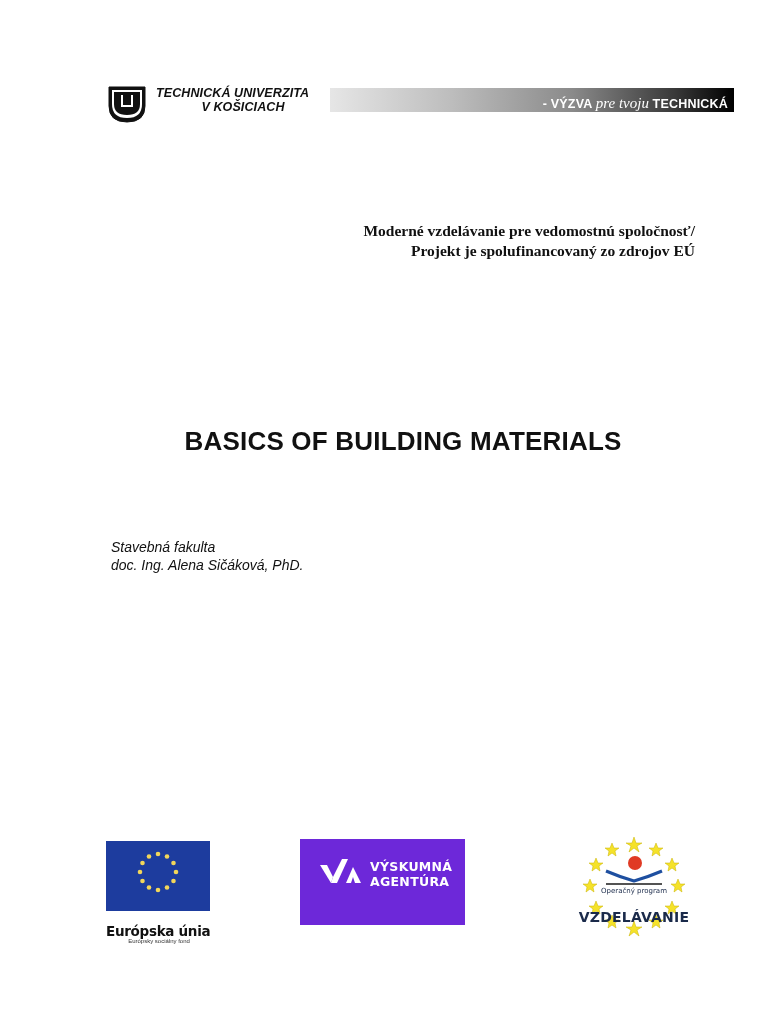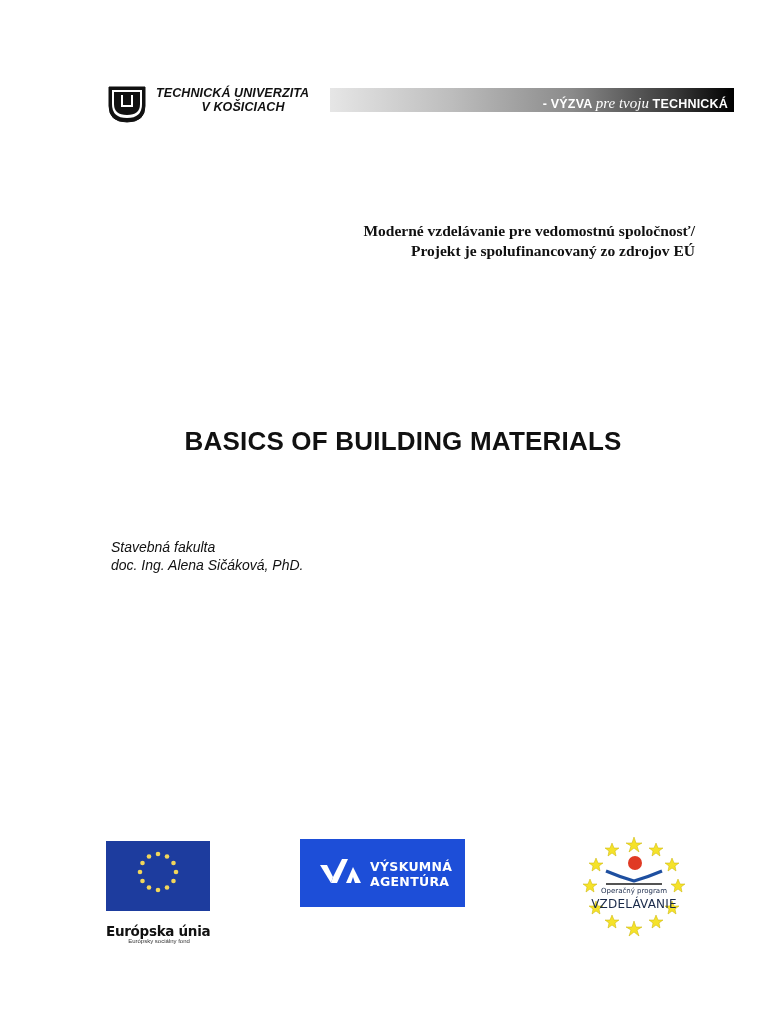--- a/index.html
+++ b/index.html
@@ -65,38 +65,38 @@
     .author { top: 557px; }
 
     
     .eu-logo { position: absolute; left: 106px; top: 841px; width: 106px; }
     .eu-flag { width: 104px; height: 70px; background: #1d3c9e; position: relative; }
     .eu-flag svg { position: absolute; left: 0; top: 0; }
     .eu-title { font-family: "DejaVu Sans", sans-serif; font-weight: bold; font-size: 13.5px; color: #111; margin-top: 12px; white-space: nowrap; letter-spacing: -0.3px; }
     .eu-sub { font-size: 6px; color: #333; text-align: center; margin-top: -1px; }
 
     .va-logo {
-      position: absolute; left: 300px; top: 839px; width: 165px; height: 68px;
-      background: #1d4ed8; color: #fff;
+      position: absolute; left: 300px; top: 839px; width: 165px; height: 86px;
+      background: #6d28d9; color: #fff;
     }
     .va-mark { position: absolute; left: 20px; top: 18px; }
     .va-text {
       position: absolute; left: 70px; top: 20px;
       font-family: "DejaVu Sans", sans-serif; font-weight: bold; font-size: 12.5px; line-height: 15px;
       letter-spacing: 0.3px;
     }
     .va-text span { display: block; }
 
     .op-logo { position: absolute; left: 578px; top: 833px; width: 112px; height: 106px; }
     .op-text {
       position: absolute; left: 0; width: 112px; text-align: center;
       font-family: "DejaVu Sans", sans-serif; color: #1a2a4a;
     }
     .op-line1 { top: 54px; font-size: 7px; text-align: center; }
-    .op-line2 { top: 64px; font-size: 12px; font-weight: normal; letter-spacing: 0.2px; }
+    .op-line2 { top: 76px; font-size: 14px; font-weight: bold; letter-spacing: 0.2px; }
   </style>
 </head>
 <body>
 
 <div class="page">
 
   <div class="header">
     <div class="banner-band">
       <div class="slogan">
         <span>-  VÝZVA</span>

